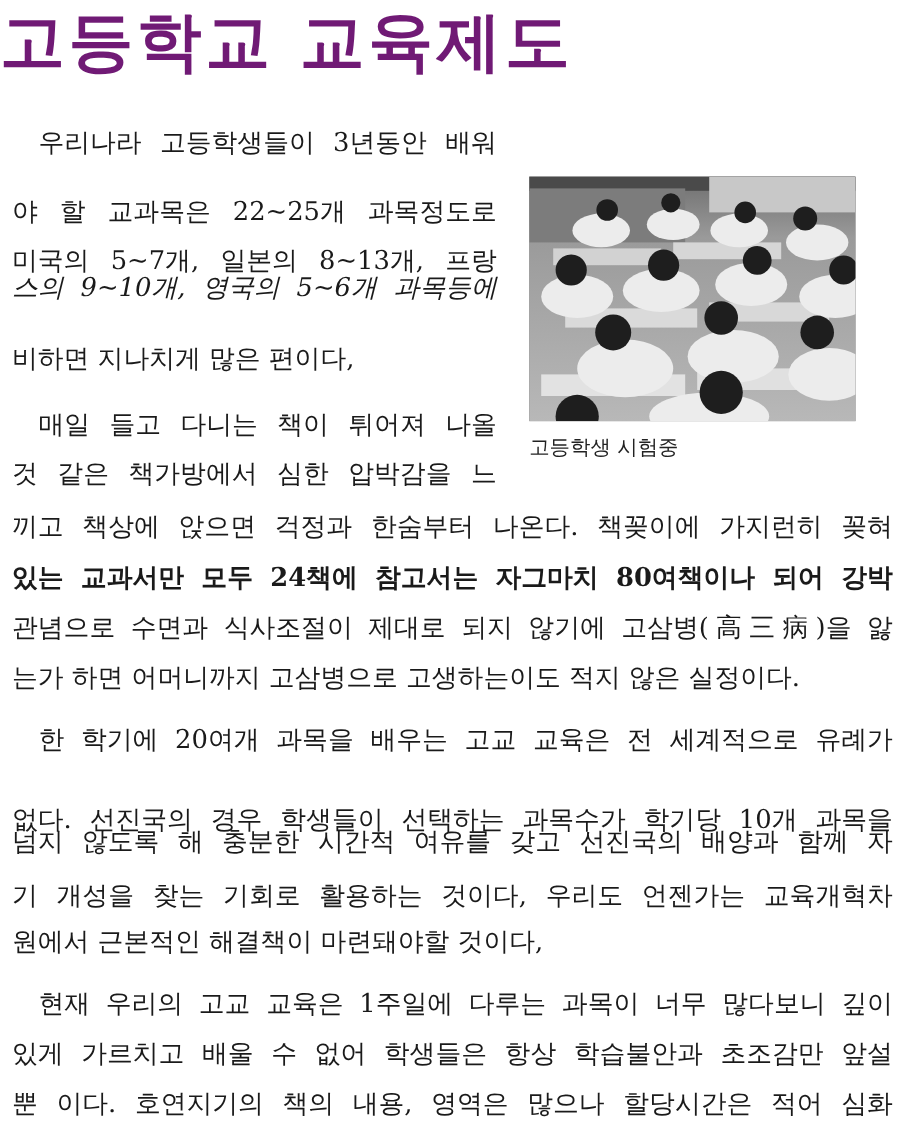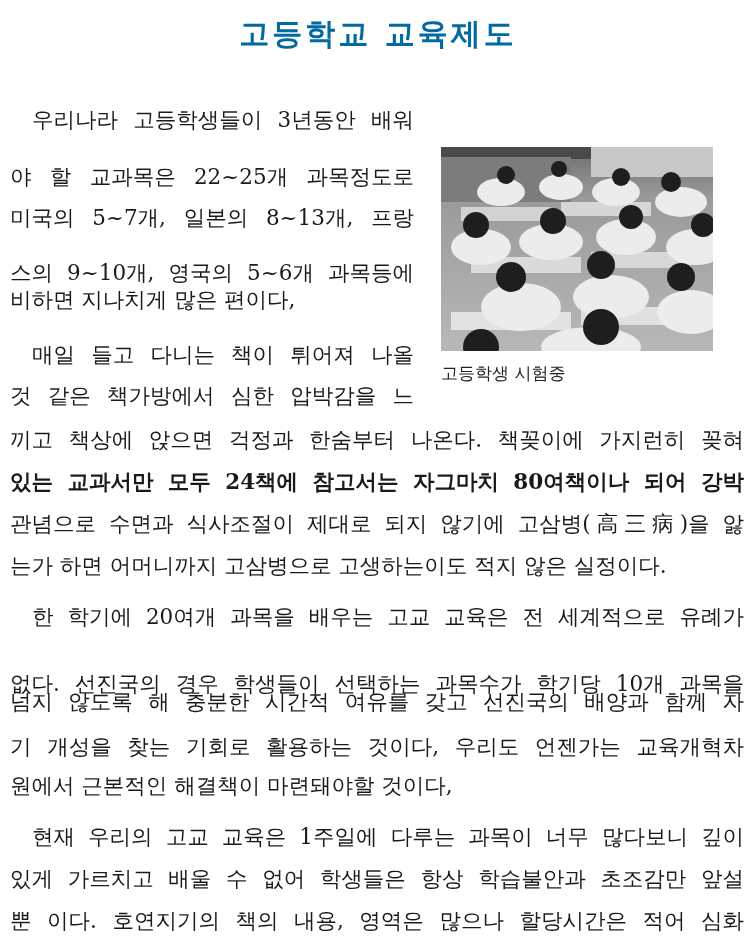--- a/index.html
+++ b/index.html
@@ -13,26 +13,26 @@
     overflow: hidden;
     position: relative;
     font-family: "DejaVu Serif", "Liberation Serif", serif;
     color: #111111;
   }
   .title {
     position: absolute;
     top: 8px;
     left: 0;
     width: 756px;
-    text-align: center;
-    font-size: 30px;
+    text-align: left;
+    font-size: 54px;
     font-weight: bold;
     letter-spacing: 3px;
     line-height: 52px;
-    color: #0369a1;
+    color: #701a75;
   }
   .line {
     position: absolute;
     left: 10px;
     height: 41px;
     line-height: 41px;
     font-size: 21.5px;
     white-space: nowrap;
     color: #1a1a1a;
   }
@@ -116,21 +116,21 @@
       <circle cx="160" cy="180" r="18"></circle>
       <circle cx="40" cy="200" r="18"></circle>
     </g>
   </svg>
 </div>
 <div class="caption">고등학생 시험중</div>
 
 <div class="line narrow indent" style="top:99px;">우리나라 고등학생들이 3년동안 배워</div>
 <div class="line narrow" style="top:156px;">야 할 교과목은 22~25개 과목정도로</div>
 <div class="line narrow" style="top:197px;">미국의 5~7개, 일본의 8~13개, 프랑</div>
-<div class="line narrow" style="top:252px;">스의 9~10개, 영국의 5~6개 과목등에</div>
+<div class="line narrow" style="top:220px;font-style:italic;">스의 9~10개, 영국의 5~6개 과목등에</div>
 <div class="line narrow last" style="top:279px;">비하면 지나치게 많은 편이다,</div>
 <div class="line narrow indent" style="top:334px;">매일 들고 다니는 책이 튀어져 나올</div>
 <div class="line narrow" style="top:375px;">것 같은 책가방에서 심한 압박감을 느</div>
 <div class="line wide" style="top:419px;">끼고 책상에 앉으면 걱정과 한숨부터 나온다. 책꽂이에 가지런히 꽂혀</div>
 <div class="line wide" style="top:461px;font-weight:bold;">있는 교과서만 모두 24책에 참고서는 자그마치 80여책이나 되어 강박</div>
 <div class="line wide" style="top:503px;">관념으로 수면과 식사조절이 제대로 되지 않기에 고삼병(高三病)을 앓</div>
 <div class="line wide last" style="top:545px;">는가 하면 어머니까지 고삼병으로 고생하는이도 적지 않은 실정이다.</div>
 <div class="line wide indent" style="top:596px;">한 학기에 20여개 과목을 배우는 고교 교육은 전 세계적으로 유례가</div>
 <div class="line wide" style="top:639px;margin-top:24px;">없다. 선진국의 경우 학생들이 선택하는 과목수가 학기당 10개 과목을</div>
 <div class="line wide" style="top:681px;">넘지 않도록 해 충분한 시간적 여유를 갖고 선진국의 배양과 함께 자</div>

